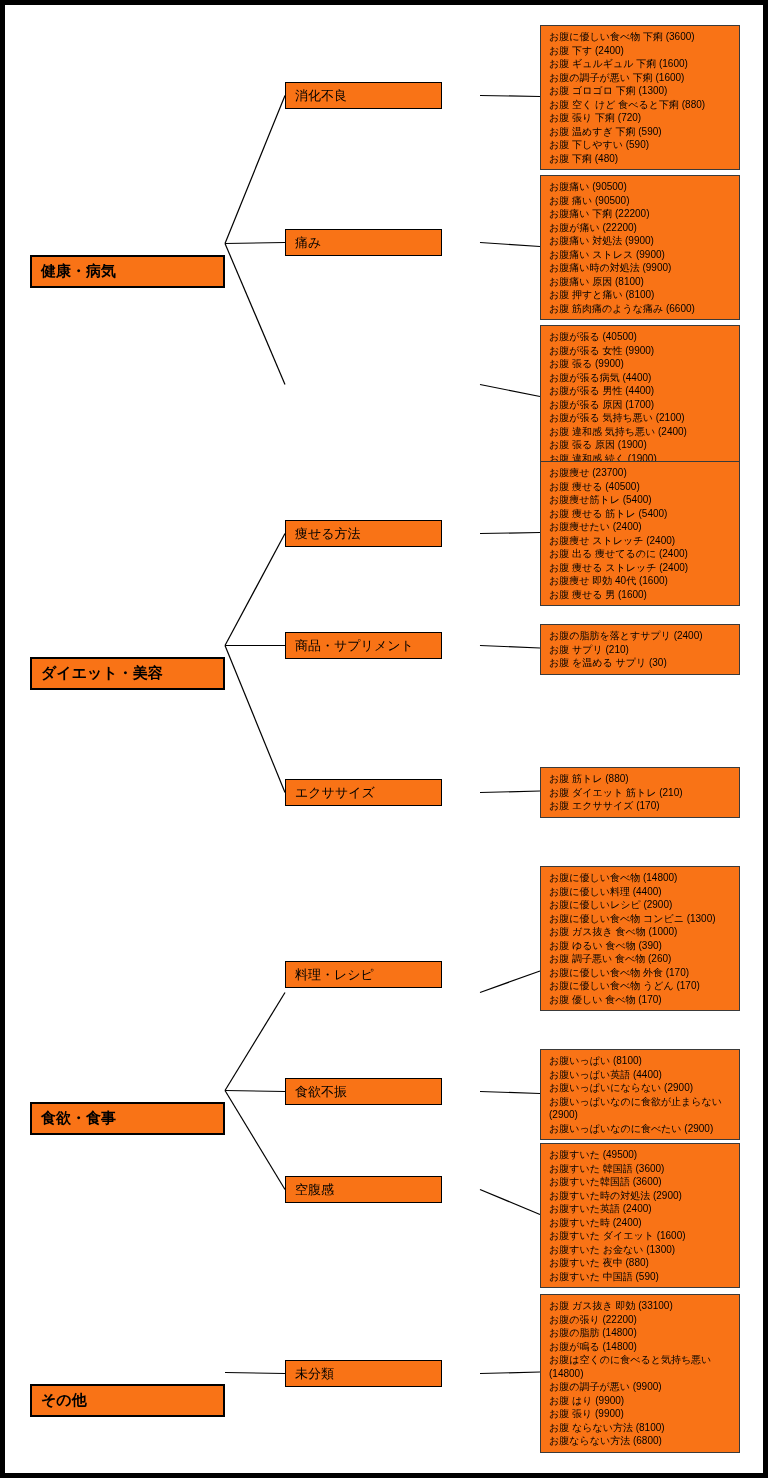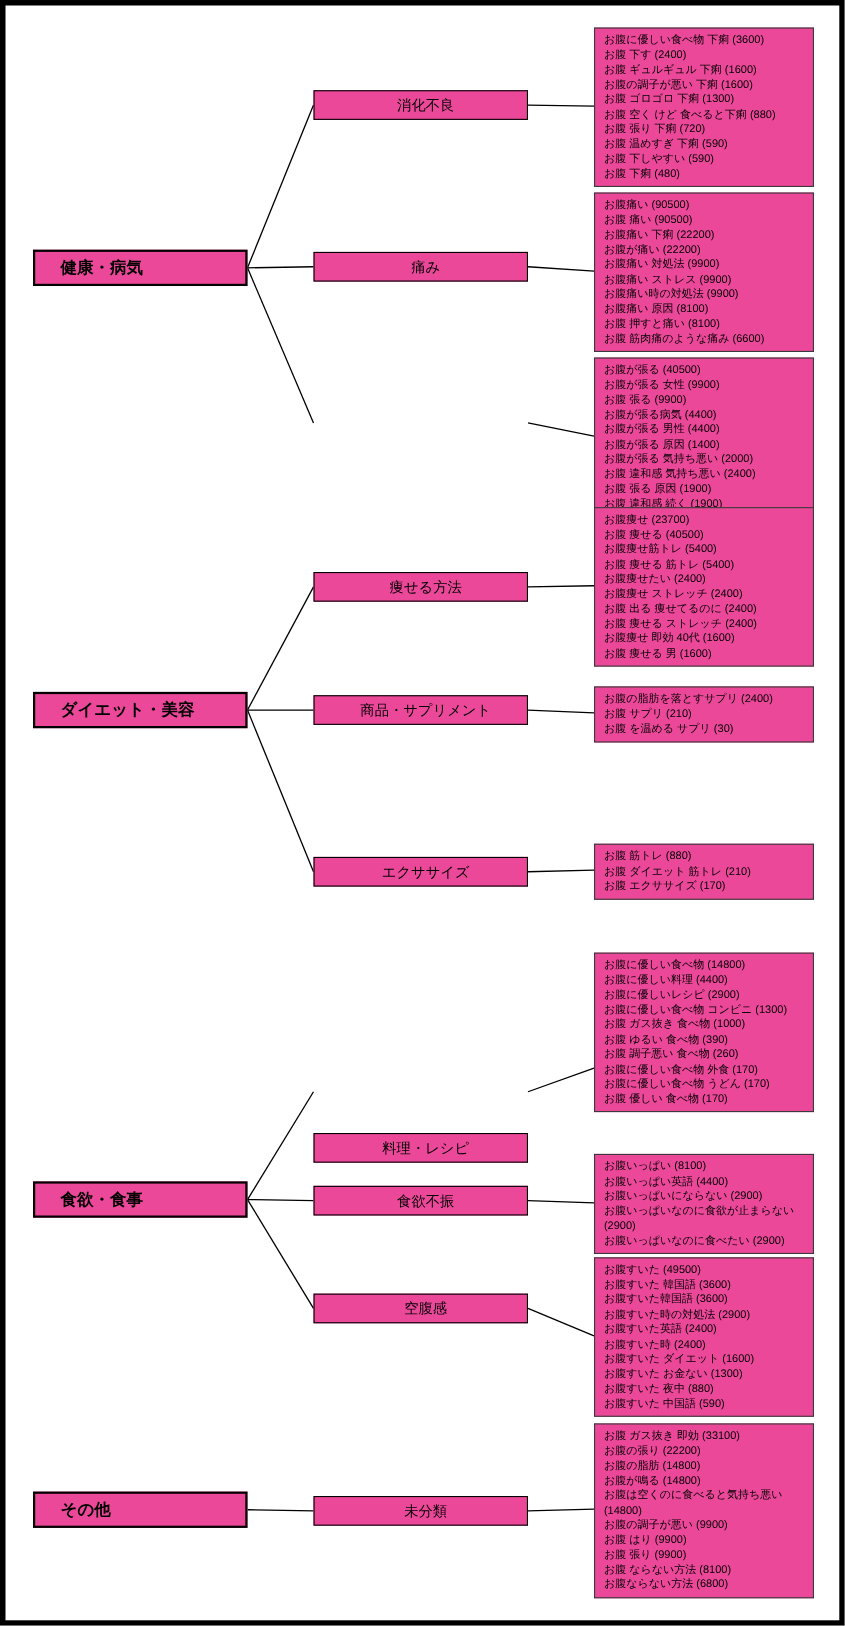--- a/index.html
+++ b/index.html
@@ -13,38 +13,38 @@
   }
   .frame{
     position:absolute;inset:0;
     border:5px solid #000;
     pointer-events:none;
     box-sizing:border-box;
   }
   svg.wires{position:absolute;left:0;top:0;width:768px;height:1478px;}
   .node{
     position:absolute;
-    background:#ec4899;
+    background:#f97316;
     box-sizing:border-box;
     color:#000;
   }
   .root{
     left:30px;width:195px;height:33px;
     border:2px solid #000;
     font-size:15px;font-weight:bold;
     display:flex;align-items:center;
-    padding-left:23px;
+    padding-left:9px;
+    margin-top:28px;
   }
   .mid{
-    left:285px;width:195px;height:27px;
+    left:285px;width:157px;height:27px;
     border:1.5px solid #000;
     font-size:13px;
     display:flex;align-items:center;
     padding-left:9px;
-    justify-content:center;
   }
   .leaf{
     left:540px;width:200px;
     border:1px solid #3a3a3a;
     font-size:10px;line-height:13.5px;
     padding:4px 8px;
   }
   .kw{white-space:normal;}
 </style>
 </head>
@@ -102,21 +102,21 @@
   </div>
   <div class="node mid" style="top:520px">
     <span>痩せる方法</span>
   </div>
   <div class="node mid" style="top:632px">
     <span>商品・サプリメント</span>
   </div>
   <div class="node mid" style="top:779px">
     <span>エクササイズ</span>
   </div>
-  <div class="node mid" style="top:1030px">
+  <div class="node mid" style="top:961px">
     <span>料理・レシピ</span>
   </div>
   <div class="node mid" style="top:1176px">
     <span>空腹感</span>
   </div>
   <div class="node mid" style="top:1078px">
     <span>食欲不振</span>
   </div>
   <div class="node mid" style="top:1360px">
     <span>未分類</span>
@@ -145,22 +145,22 @@
       <div class="kw">お腹痛い 原因 (8100)</div>
       <div class="kw">お腹 押すと痛い (8100)</div>
       <div class="kw">お腹 筋肉痛のような痛み (6600)</div>
     </div>
   <div class="node leaf" style="top:325px">
       <div class="kw">お腹が張る (40500)</div>
       <div class="kw">お腹が張る 女性 (9900)</div>
       <div class="kw">お腹 張る (9900)</div>
       <div class="kw">お腹が張る病気 (4400)</div>
       <div class="kw">お腹が張る 男性 (4400)</div>
-      <div class="kw">お腹が張る 原因 (1400)</div>
-      <div class="kw">お腹が張る 気持ち悪い (2000)</div>
+      <div class="kw">お腹が張る 原因 (1700)</div>
+      <div class="kw">お腹が張る 気持ち悪い (2100)</div>
       <div class="kw">お腹 違和感 気持ち悪い (2400)</div>
       <div class="kw">お腹 張る 原因 (1900)</div>
       <div class="kw">お腹 違和感 続く (1900)</div>
     </div>
   <div class="node leaf" style="top:461px">
       <div class="kw">お腹痩せ (23700)</div>
       <div class="kw">お腹 痩せる (40500)</div>
       <div class="kw">お腹痩せ筋トレ (5400)</div>
       <div class="kw">お腹 痩せる 筋トレ (5400)</div>
       <div class="kw">お腹痩せたい (2400)</div>

